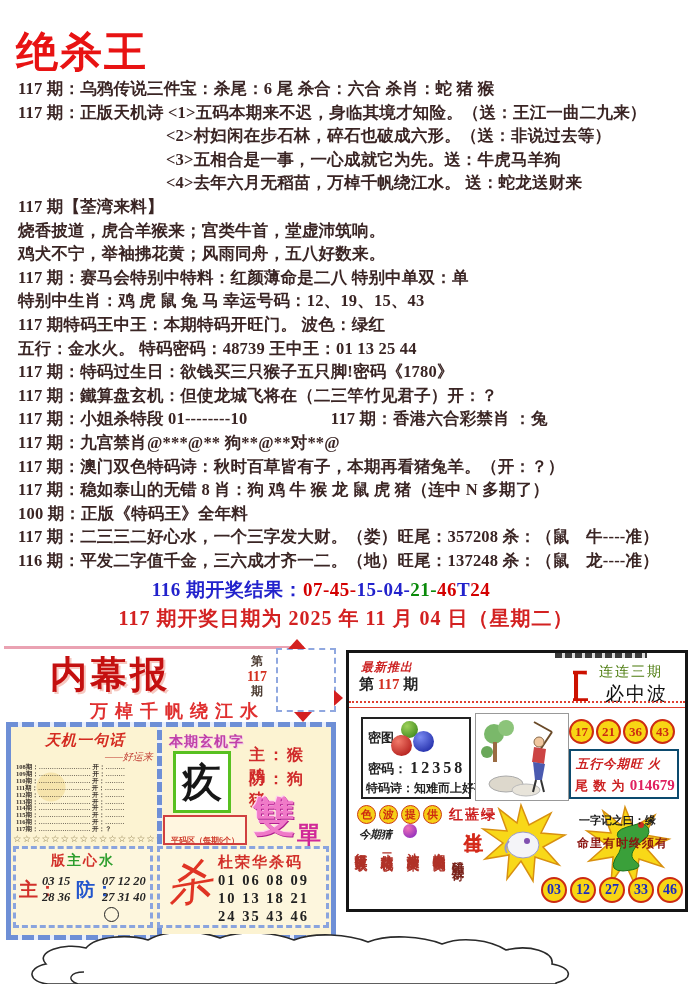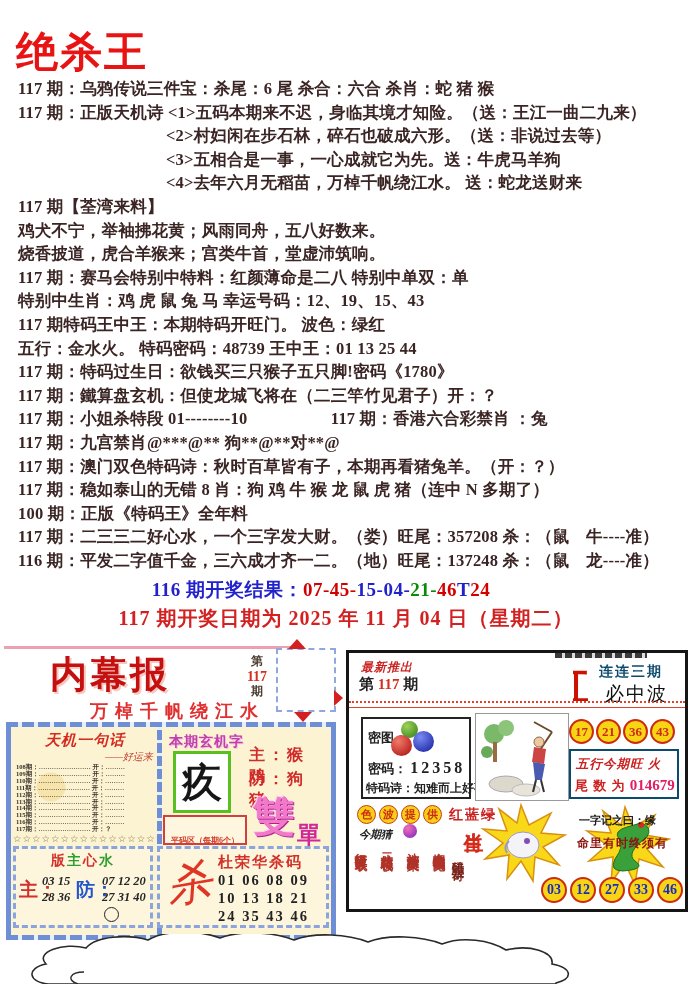--- a/index.html
+++ b/index.html
@@ -59,21 +59,21 @@
   .sk-rows{position:absolute;left:58px;top:22px;}
   .sk-row{font-size:14.5px;font-weight:bold;color:#222;line-height:18px;letter-spacing:2px;white-space:nowrap;}
   
   .rp{position:absolute;left:346px;top:650px;width:342px;height:262px;box-sizing:border-box;border:3px solid #151515;background:#fff;}
   .rp-release{position:absolute;left:12px;top:6px;font-size:12px;font-weight:bold;font-style:italic;color:#cc2222;letter-spacing:1px;}
   .rp-issue{position:absolute;left:10px;top:22px;font-size:15px;font-weight:bold;color:#222;}
   .rp-issue .num{color:#d33020;}
   .rp-topstrip{position:absolute;left:206px;top:0;width:92px;height:5px;background:repeating-linear-gradient(90deg,#3a3a3a 0 7px,#ddd 7px 10px);}
   .rp-bigred{position:absolute;left:224px;top:4px;width:15px;height:44px;overflow:hidden;}
   .rp-bigred span{display:block;font-size:40px;font-weight:bold;color:#cc1100;margin-left:-23px;}
-  .rp-streak{position:absolute;left:250px;top:10px;font-size:14px;font-weight:bold;color:#0c4a6e;letter-spacing:2px;}
+  .rp-streak{position:absolute;left:250px;top:10px;font-size:14px;font-weight:normal;color:#4d7c0f;letter-spacing:2px;}
   .rp-bizhong{position:absolute;left:256px;top:28px;font-size:19px;color:#111;letter-spacing:2px;}
   .rp-rule{position:absolute;left:0;top:48px;width:100%;height:4px;border-top:2px dotted #e04030;border-bottom:1px solid #e04030;}
   .mt-box{position:absolute;left:12px;top:64px;width:110px;height:82px;box-sizing:border-box;border:2px solid #222;}
   .mt-label{position:absolute;left:5px;top:10px;font-size:13px;font-weight:bold;color:#222;}
   .ball{position:absolute;border-radius:50%;}
   .ball.g{left:38px;top:2px;width:17px;height:17px;background:radial-gradient(circle at 35% 30%,#9ed25a,#2c7a12);}
   .ball.r{left:28px;top:16px;width:21px;height:21px;background:radial-gradient(circle at 35% 30%,#f27a6a,#a60b0b);}
   .ball.b{left:50px;top:12px;width:21px;height:21px;background:radial-gradient(circle at 35% 30%,#7a8af2,#101a9a);}
   .mt-mima{position:absolute;left:5px;top:40px;font-size:13px;font-weight:bold;color:#222;}
   .mt-mima .val{font-size:16px;letter-spacing:3px;}
@@ -113,22 +113,22 @@
 
   <div class="page-title">绝杀王</div>
 
   <div class="lines">
       <div class="line">117 期：乌鸦传说三件宝：杀尾：6 尾  杀合：六合  杀肖：蛇  猪  猴</div>
       <div class="line">117 期：正版天机诗  &lt;1&gt;五码本期来不迟，身临其境才知险。（送：王江一曲二九来）</div>
       <div class="line" style="padding-left: 148px;">&lt;2&gt;村妇闲在步石林，碎石也破成六形。（送：非说过去等）</div>
       <div class="line" style="padding-left: 148px;">&lt;3&gt;五相合是一事，一心成就它为先。送：牛虎马羊狗</div>
       <div class="line" style="padding-left: 148px;">&lt;4&gt;去年六月无稻苗，万棹千帆绕江水。 送：蛇龙送财来</div>
       <div class="line">117 期【荃湾来料】</div>
+      <div class="line">烧香披道，虎合羊猴来；宫类牛首，堂虚沛筑响。</div>
       <div class="line">鸡犬不宁，举袖拂花黄；风雨同舟，五八好数来。</div>
-      <div class="line">烧香披道，虎合羊猴来；宫类牛首，堂虚沛筑响。</div>
       <div class="line">117 期：赛马会特别中特料：红颜薄命是二八  特别中单双：单</div>
       <div class="line">特别中生肖：鸡  虎  鼠  兔  马   幸运号码：12、19、15、43</div>
       <div class="line">117 期特码王中王：本期特码开旺门。  波色：绿红</div>
       <div class="line">五行：金水火。  特码密码：48739 王中王：01 13 25 44</div>
       <div class="line">117 期：特码过生日：欲钱买三只猴子五只脚!密码《1780》</div>
       <div class="line">117 期：鐵算盘玄机：但使龙城飞将在（二三竿竹见君子）开：？</div>
       <div class="line">117 期：小姐杀特段 01--------10　　　　　117 期：香港六合彩禁肖 ：兔</div>
       <div class="line">117 期：九宫禁肖@***@**  狗**@**对**@</div>
       <div class="line">117 期：澳门双色特码诗：秋时百草皆有子，本期再看猪兔羊。（开：？）</div>
       <div class="line">117 期：稳如泰山的无错 8 肖：狗 鸡 牛 猴 龙 鼠 虎 猪（连中 N 多期了）</div>

